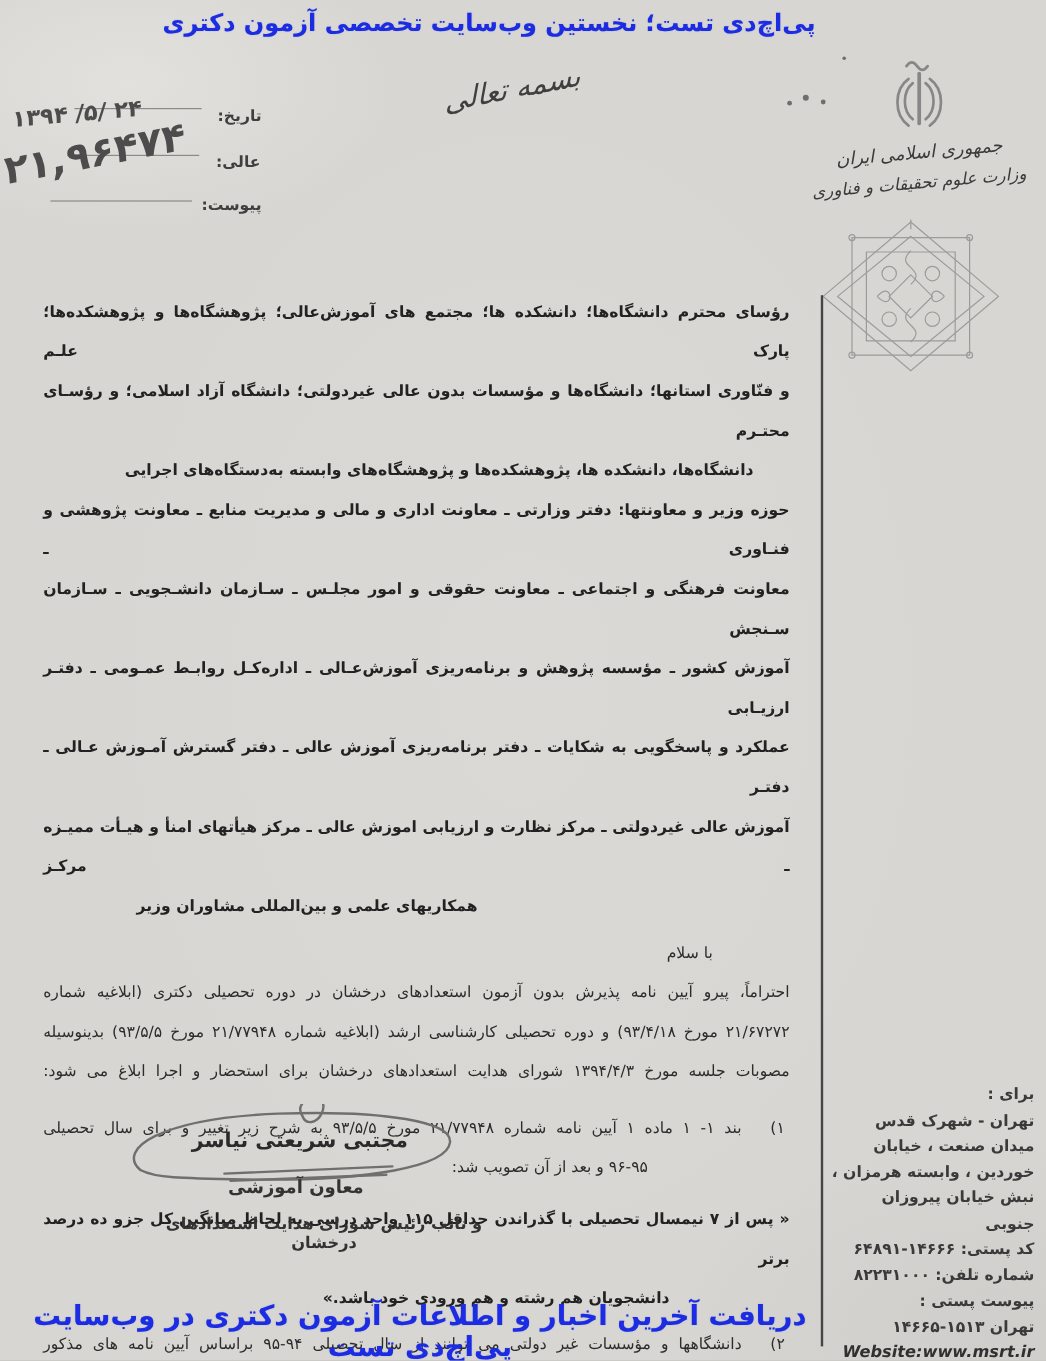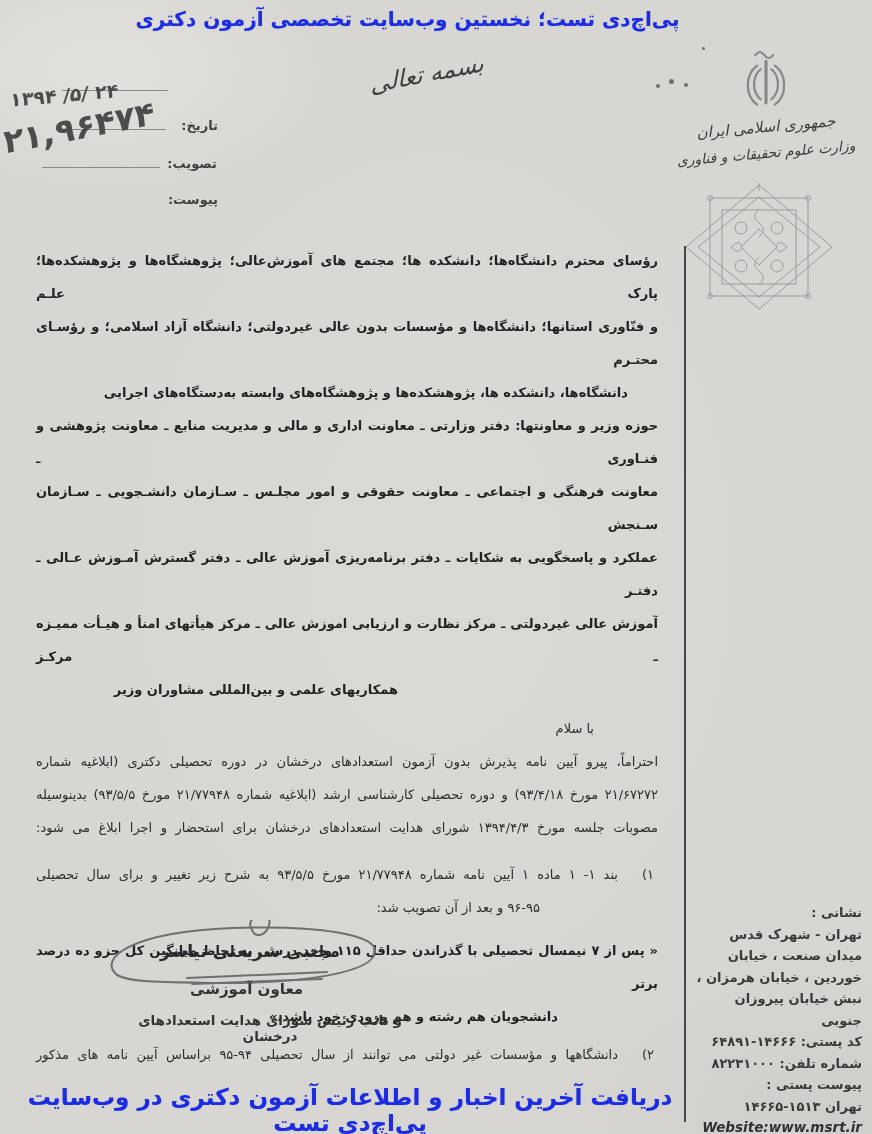--- a/index.html
+++ b/index.html
@@ -20,21 +20,21 @@
   
   .bismillah{position:absolute;top:60px;left:352px;width:150px;font-size:24px;font-style:italic;
     color:#3f3f3f;transform:rotate(-11deg) skewX(-8deg);text-align:center;direction:rtl;}
   .emblem-block{position:absolute;top:48px;left:676px;width:180px;text-align:center;}
   .emblem-block svg{display:block;margin:0 auto;}
   .gov{font-style:italic;color:#3a3a3a;direction:rtl;transform:rotate(-5deg);}
   .gov.l1{font-size:15px;margin-top:8px;}
   .gov.l2{font-size:14px;margin-top:9px;}
   .dot{position:absolute;border-radius:50%;background:#6e6e6e;}
   
-  .meta-label{position:absolute;font-size:13px;font-weight:bold;color:#3f3f3f;direction:rtl;margin-top:28px;}
+  .meta-label{position:absolute;font-size:13px;font-weight:bold;color:#3f3f3f;direction:rtl;}
   .meta-line{position:absolute;border-bottom:1.5px solid #8a8a8a;}
   .hand{position:absolute;direction:ltr;color:#4c4c4c;font-weight:bold;white-space:nowrap;}
   .hand.date{top:84px;left:10px;font-size:19px;transform:rotate(-5deg) skewX(-6deg);}
   .hand.num{top:108px;left:2px;font-size:33px;transform:rotate(-11deg) skewX(-8deg);}
   
   .ornament{position:absolute;top:183px;left:684px;}
   .vrule{position:absolute;left:684px;top:246px;width:2px;height:876px;background:#454545;}
   
   .body-text{position:absolute;left:36px;top:244px;width:622px;direction:rtl;
     font-size:13px;line-height:33px;color:#2c2c2c;}
@@ -90,21 +90,21 @@
   <div class="dot" style="left:656px;top:84px;width:4px;height:4px;"></div>
   <div class="dot" style="left:669px;top:79px;width:5px;height:5px;"></div>
   <div class="dot" style="left:684px;top:83px;width:4px;height:4px;"></div>
   <div class="dot" style="left:702px;top:47px;width:3px;height:3px;"></div>
 
   <div>
     <span class="meta-label" style="top:90px;right:654px;">تاریخ:</span>
     <div class="meta-line" style="left:62px;top:90px;width:106px;"></div>
     <span class="hand date">۱۳۹۴ /۵/ ۲۴</span>
 
-    <span class="meta-label" style="top:128px;right:655px;">تصویب:</span>
+    <span class="meta-label" style="top:128px;right:655px;">عالی:</span>
     <div class="meta-line" style="left:56px;top:129px;width:110px;"></div>
     <span class="hand num">۲۱,۹۶۴۷۴</span>
 
     <span class="meta-label" style="top:164px;right:654px;">پیوست:</span>
     <div class="meta-line" style="left:42px;top:167px;width:118px;"></div>
   </div>
 
   <svg class="ornament" width="150" height="128" viewBox="0 0 150 128">
     <g fill="none" stroke="#9b9b9b" stroke-width="1">
       <path d="M75,0 L75,8"></path>
@@ -126,20 +126,21 @@
   </svg>
 
   <div class="vrule"></div>
 
   <div class="body-text">
     <div class="ln bline jfull">رؤسای محترم دانشگاه‌ها؛ دانشکده ها؛ مجتمع های آموزش‌عالی؛ پژوهشگاه‌ها و پژوهشکده‌ها؛ پارک علـم</div>
     <div class="ln bline jfull">و فنّاوری استانها؛ دانشگاه‌ها و مؤسسات بدون عالی غیردولتی؛ دانشگاه آزاد اسلامی؛ و رؤسـای محتـرم</div>
     <div class="ln bline tright pr30">دانشگاه‌ها، دانشکده ها، پژوهشکده‌ها و پژوهشگاه‌های وابسته به‌دستگاه‌های اجرایی</div>
     <div class="ln bline jfull">حوزه وزیر و معاونتها: دفتر وزارتی ـ معاونت اداری و مالی و مدیریت منابع ـ معاونت پژوهشی و فنـاوری ـ</div>
     <div class="ln bline jfull">معاونت فرهنگی و اجتماعی ـ معاونت حقوقی و امور مجلـس ـ سـازمان دانشـجویی ـ سـازمان سـنجش</div>
+    <div class="ln bline jfull">آموزش کشور ـ مؤسسه پژوهش و برنامه‌ریزی آموزش‌عـالی ـ اداره‌کـل روابـط عمـومی ـ دفتـر ارزیـابی</div>
     <div class="ln bline jfull">عملکرد و پاسخگویی به شکایات ـ دفتر برنامه‌ریزی آموزش عالی ـ دفتر گسترش آمـوزش عـالی ـ دفتـر</div>
     <div class="ln bline jfull">آموزش عالی غیردولتی ـ مرکز نظارت و ارزیابی اموزش عالی ـ مرکز هیأتهای امنأ و هیـأت ممیـزه ـ مرکـز</div>
     <div class="ln bline tright pr260">همکاریهای علمی و بین‌المللی مشاوران وزیر</div>
 
     <div class="ln tright pr64 mt6">با سلام</div>
 
     <div class="ln jfull">احتراماً، پیرو آیین نامه پذیرش بدون آزمون استعدادهای درخشان در دوره تحصیلی دکتری (ابلاغیه شماره</div>
     <div class="ln jfull">۲۱/۶۷۲۷۲ مورخ ۹۳/۴/۱۸) و دوره تحصیلی کارشناسی ارشد (ابلاغیه شماره ۲۱/۷۷۹۴۸ مورخ ۹۳/۵/۵) بدینوسیله</div>
     <div class="ln jfull">مصوبات جلسه مورخ ۱۳۹۴/۴/۳ شورای هدایت استعدادهای درخشان  برای استحضار و اجرا ابلاغ می شود:</div>
 
@@ -166,24 +167,24 @@
       <path d="M25,55 C5,38 40,12 140,8 C230,5 285,15 283,32 C281,52 215,64 120,63 C60,62 38,62 25,55"></path>
       <path d="M160,10 C150,-6 185,-12 176,8 C172,16 163,18 160,10"></path>
       <path d="M95,58 L235,52 M100,64 L230,59"></path>
     </g>
   </svg>
   <div class="sig-name">مجتبی شریعتی نیاسر</div>
   <div class="sig-t1">معاون آموزشی</div>
   <div class="sig-t2">و نائب رئیس شورای هدایت استعدادهای درخشان</div>
 
   <div class="addr">
-    <div dir="rtl">نشانی :</div>
+    <div dir="rtl">برای :</div>
     <div dir="rtl">تهران - شهرک قدس</div>
     <div dir="rtl">میدان صنعت ، خیابان</div>
-    <div dir="rtl">خوردین ، خیابان هرمزان ،</div>
+    <div dir="rtl">خوردین ، وابسته هرمزان ،</div>
     <div dir="rtl">نبش خیابان پیروزان جنوبی</div>
     <div dir="ltr" style="text-align:right;">کد پستی: ۱۴۶۶۶-۶۴۸۹۱</div>
     <div dir="ltr" style="text-align:right;">شماره تلفن:  ۸۲۲۳۱۰۰۰</div>
     <div dir="rtl">پیوست پستی :</div>
     <div dir="ltr" style="text-align:right;">تهران ۱۵۱۳-۱۴۶۶۵</div>
     <div class="latin">Website:www.msrt.ir</div>
 
   </div>
 
   <div class="banner bottom">دریافت آخرین اخبار و اطلاعات آزمون دکتری در وب‌سایت پی‌اچ‌دی تست</div>

